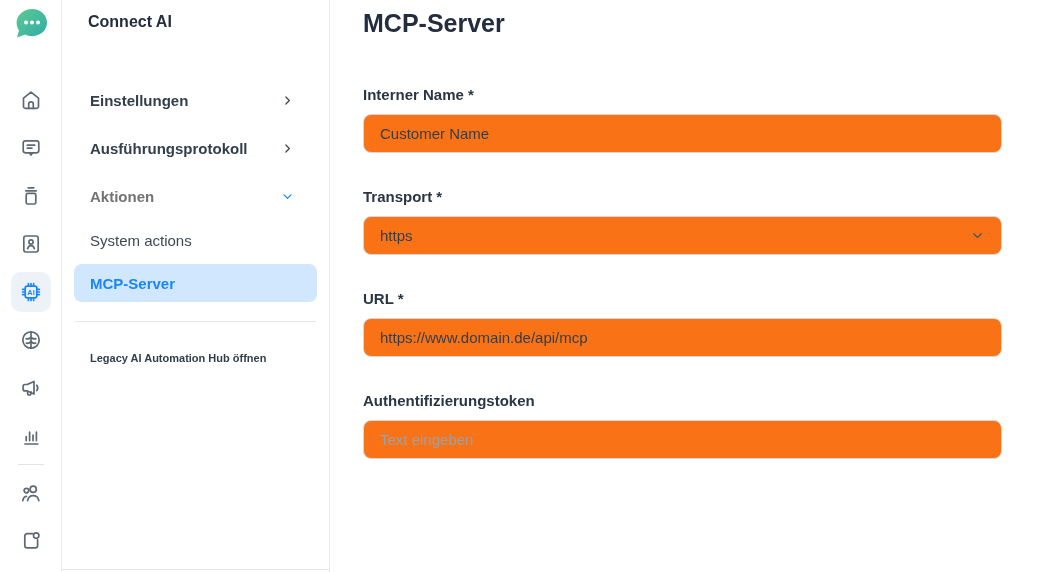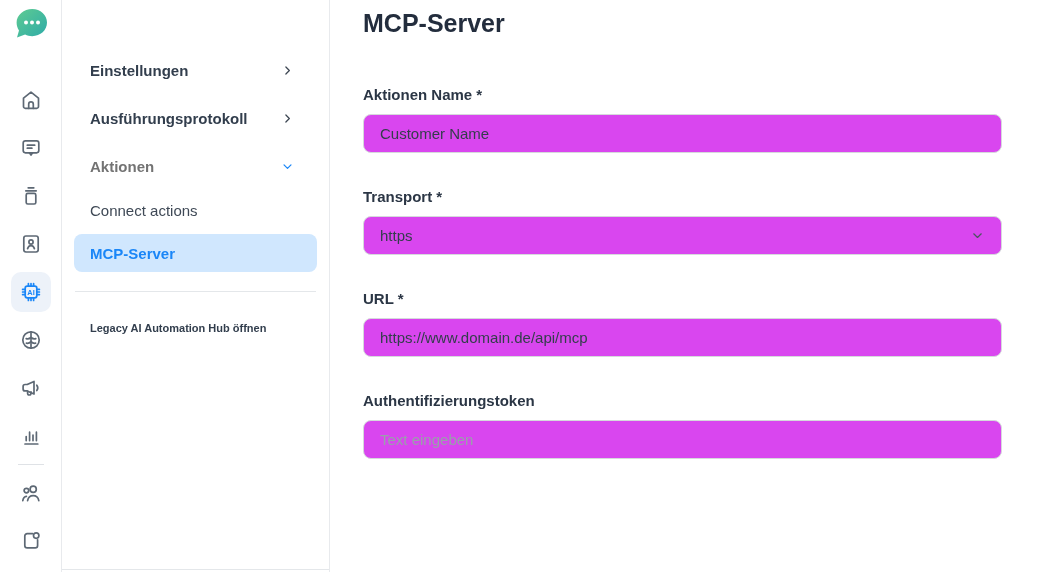--- a/index.html
+++ b/index.html
@@ -73,21 +73,21 @@
   .main { flex: 1; padding: 6px 40px 0 33px; }
   .page-title { font-size: 25px; line-height: 34px; font-weight: 700; color: #232d3d; }
   .form { margin-top: 47px; }
   .group { margin-bottom: 36px; }
   .group .field-label {
     display: block; font-size: 15px; font-weight: 600; color: #2b3645;
     line-height: 16px; margin-bottom: 11px;
   }
   .text-input, .select-box {
     width: 100%; height: 39px;
-    border: 1px solid #d6d9dc; border-radius: 8px; background: #d946ef;
+    border: 1px solid #d6d9dc; border-radius: 8px; background: #f97316;
     font-family: "Liberation Sans", sans-serif;
     font-size: 15px; color: #333e4b; padding: 0 16px; outline: none;
   }
   .text-input::placeholder { color: #99a1aa; opacity: 1; }
   .select-box {
     display: flex; align-items: center; justify-content: space-between; cursor: pointer;
   }
   .select-box .select-chev { display: flex; color: #4a5561; }
 </style>
 </head>
@@ -180,20 +180,21 @@
       <div class="rail-item">
         <svg viewBox="0 0 24 24" width="24" height="24" fill="none" stroke="currentColor" stroke-width="1.7" stroke-linecap="round" stroke-linejoin="round">
           <path d="M13.6 4.6H8.2a2.4 2.4 0 0 0-2.4 2.4v9.4a2.4 2.4 0 0 0 2.4 2.4h8a2.4 2.4 0 0 0 2.4-2.4v-5.6"></path>
           <circle cx="17.2" cy="6.6" r="2.7"></circle>
         </svg>
       </div>
     </div>
   </nav>
 
   <aside class="sidebar">
+    <div class="sidebar-title">Connect AI</div>
 
     <nav class="side-nav">
       <div class="nav-row">
         <span>Einstellungen</span>
         <span class="chev">
           <svg viewBox="0 0 24 24" width="13" height="13" fill="none" stroke="currentColor" stroke-width="2.3" stroke-linecap="round" stroke-linejoin="round">
               <path d="M9 5.6 15.4 12 9 18.4"></path>
             </svg>
         </span>
       </div>
@@ -208,40 +209,40 @@
       <div class="nav-row active">
         <span>Aktionen</span>
         <span class="chev">
           <svg viewBox="0 0 24 24" width="13" height="13" fill="none" stroke="currentColor" stroke-width="2.3" stroke-linecap="round" stroke-linejoin="round">
               <path d="M5.6 9 12 15.4 18.4 9"></path>
             </svg>
         </span>
       </div>
 
       <div class="sub-row">
-        <span>Connect actions</span>
+        <span>System actions</span>
       </div>
       <div class="sub-row selected">
         <span>MCP-Server</span>
       </div>
 
       <hr class="side-divider">
 
       <div class="footer-link">Legacy AI Automation Hub öffnen</div>
     </nav>
     <div class="sidebar-bottom-line"></div>
   </aside>
 
   <main class="main">
     <h1 class="page-title">MCP-Server</h1>
 
     <form class="form">
 
       <div class="group">
-        <label class="field-label">Aktionen Name *</label>
+        <label class="field-label">Interner Name *</label>
         <input class="text-input" type="text" value="Customer Name" style="">
       </div>
 
       <div class="group">
         <label class="field-label">Transport *</label>
         <div class="select-box">
           <span>https</span>
           <span class="select-chev">
             <svg viewBox="0 0 24 24" width="15" height="15" fill="none" stroke="currentColor" stroke-width="2" stroke-linecap="round" stroke-linejoin="round">
                 <path d="M6 9.3l6 5.8 6-5.8"></path>

